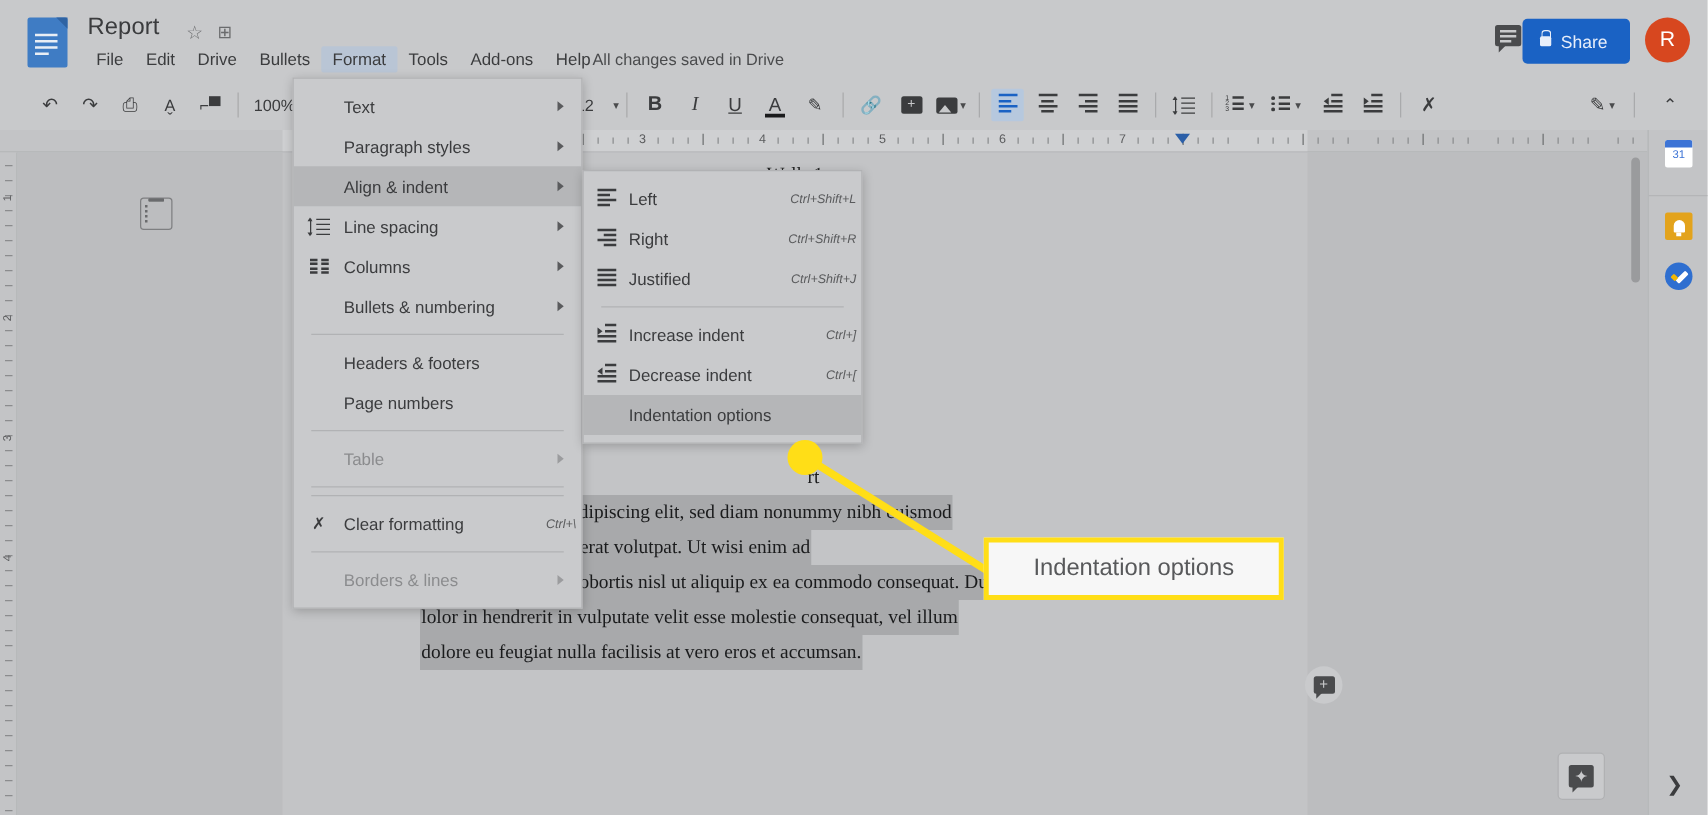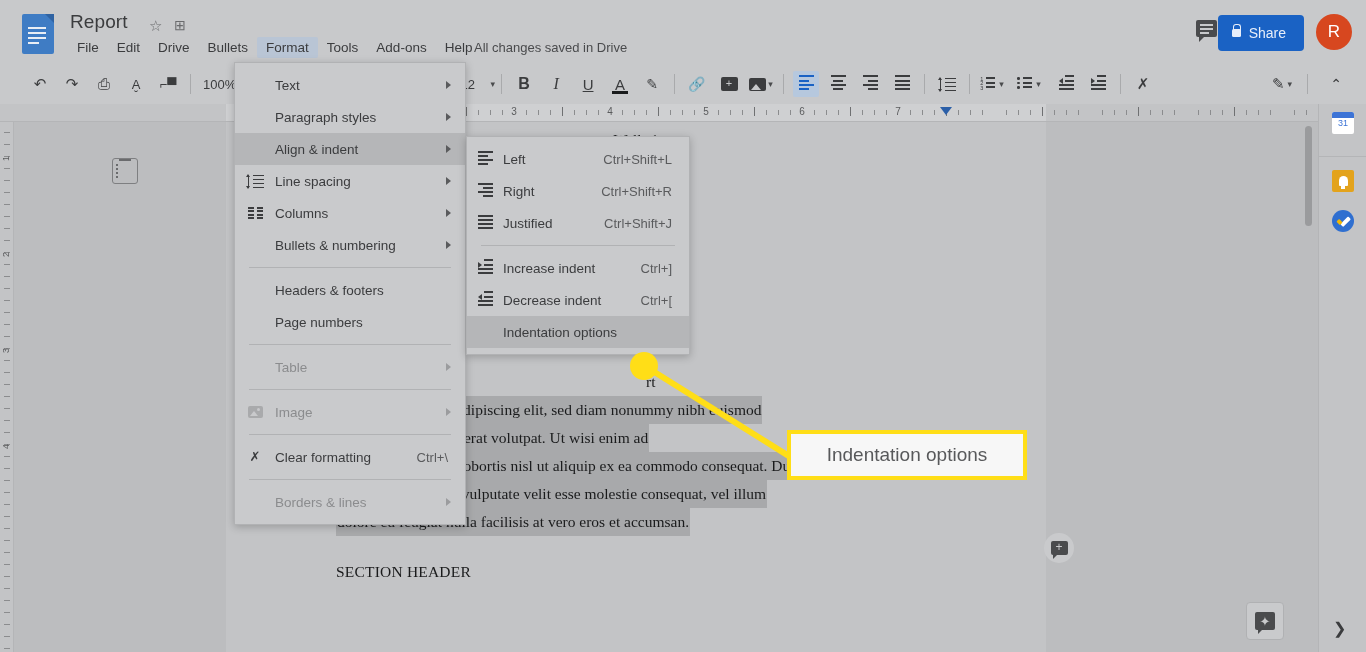--- a/index.html
+++ b/index.html
@@ -274,21 +274,21 @@
   }
   .mrow {
     position: relative; height: 32px;
     display: flex; align-items: center;
     font-size: 13.5px; color: #3b3c3e; cursor: pointer;
   }
   .mrow.hl { background: #b5b6b8; }
   .mrow.dis { color: #8b8c8e; cursor: default; }
   .mrow .mico { width: 40px; display: flex; align-items: center; justify-content: center; }
   .mrow .mlabel { flex: 1; }
-  .mrow .mshort { font-size: 13px; color: #5a5b5d; padding-right: 17px; }
+  .mrow .mshort { font-size: 10px; color: #5a5b5d; padding-right: 4px; font-style: italic; }
   .mrow .marrow {
     position: absolute; right: 14px; top: 50%; transform: translateY(-50%);
     width: 0; height: 0; border-style: solid;
     border-width: 4px 0 4px 5px; border-color: transparent transparent transparent #5a5b5d;
   }
   .mrow.dis .marrow { border-left-color: #9b9c9e; }
   .msep { height: 1px; background: #b1b2b4; margin: 6px 14px; }
 
   .ls-ico { position:relative; width:17px; height:13px; }
   .ls-ico i { position:absolute; left:6px; height:1.8px; background:#3b3c3e; width:11px;}
@@ -714,21 +714,20 @@
     <div class="page">
       <div class="page-header-text">Wells 1</div>
 
       <div class="doc-body">
         <div class="doc-line" style="margin-left:310px">rt</div>
         <div><span class="doc-line sel">amet, consectetuer adipiscing elit, sed diam nonummy nibh euismod</span></div>
         <div><span class="doc-line sel">lore magna aliquam erat volutpat. Ut wisi enim ad</span></div>
         <div><span class="doc-line sel">llamcorper suscipit lobortis nisl ut aliquip ex ea commodo consequat. Duis</span></div>
         <div><span class="doc-line sel">lolor in hendrerit in vulputate velit esse molestie consequat, vel illum</span></div>
         <div><span class="doc-line sel">dolore eu feugiat nulla facilisis at vero eros et accumsan.</span></div>
-        <div class="doc-line head">SECTION HEADER</div>
       </div>
     </div>
 
     <div class="add-comment-fab">
       <span class="fab-bubble">
           <span>+</span>
         </span>
     </div>
 
     <div class="doc-scrollbar"></div>
@@ -805,27 +804,20 @@
     <div class="msep"></div>
 
     <div class="mrow dis">
       <span class="mico"></span>
       <span class="mlabel">Table</span>
       <span class="marrow"></span>
     </div>
 
     <div class="msep"></div>
 
-    <div class="mrow dis">
-      <span class="mico">
-          <span class="img-ico"></span>
-        </span>
-      <span class="mlabel">Image</span>
-      <span class="marrow"></span>
-    </div>
 
     <div class="msep"></div>
 
     <div class="mrow">
       <span class="mico">
           <span class="cf-ico">✗</span>
         </span>
       <span class="mlabel">Clear formatting</span>
       <span class="mshort">Ctrl+\</span>
     </div>

